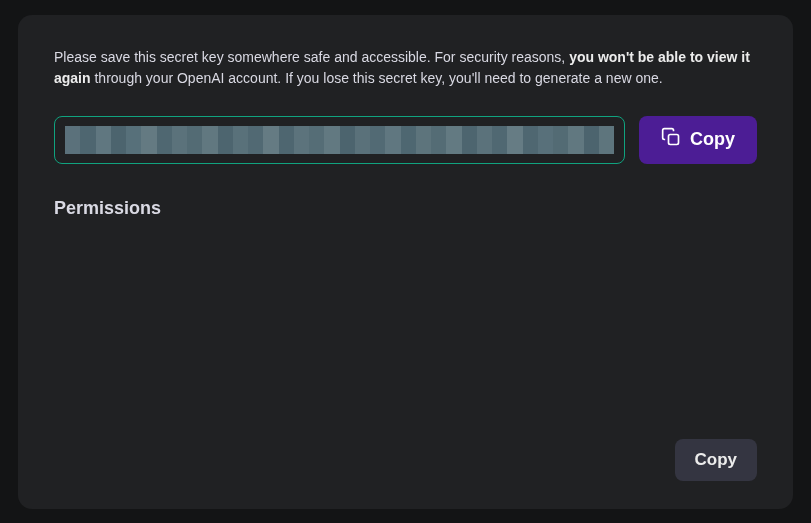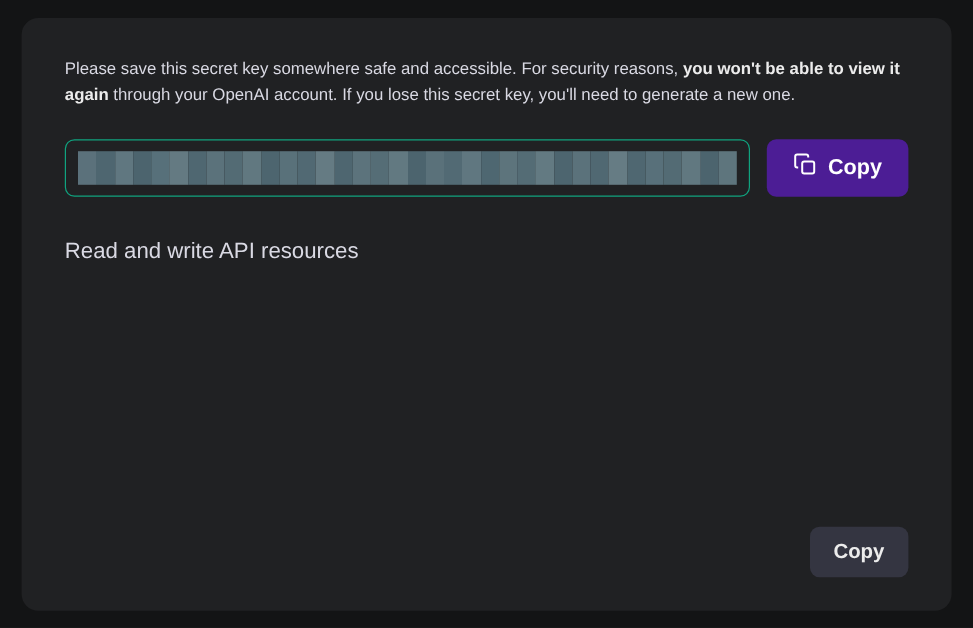--- a/index.html
+++ b/index.html
@@ -172,19 +172,19 @@
       <span>
         <svg viewBox="0 0 24 24">
           <rect x="9" y="9" width="12" height="12" rx="2"></rect>
           <path d="M5 15H4a2 2 0 0 1-2-2V4a2 2 0 0 1 2-2h9a2 2 0 0 1 2 2v1"></path>
         </svg>
       </span>
       <span>Copy</span>
     </button>
   </div>
 
-  <div class="perm-value">Read and write API resources</div>
+  <div class="perm-heading">Permissions</div>
 
   <div class="footer">
     <button class="done-btn">Copy</button>
   </div>
 
 </div>
 
 </body></html>

